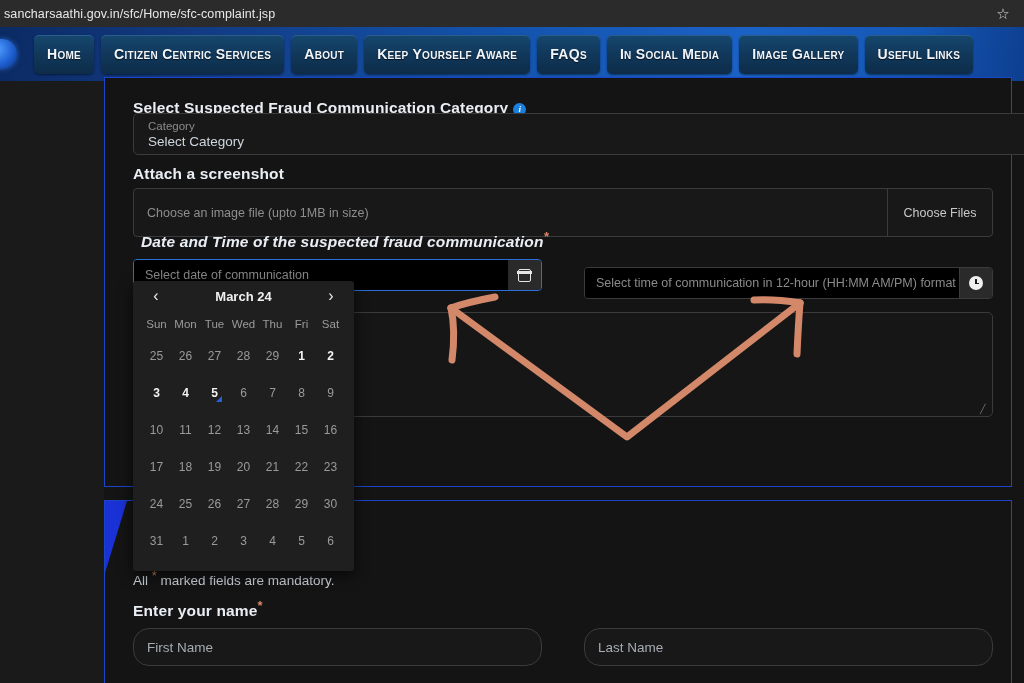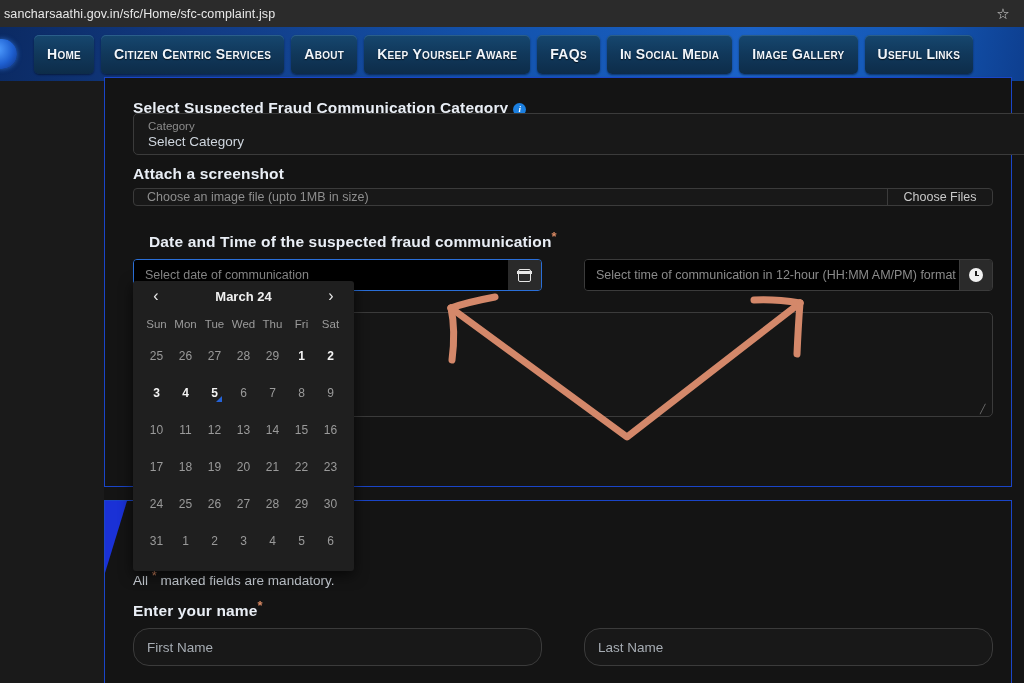--- a/index.html
+++ b/index.html
@@ -170,21 +170,21 @@
     width: 10px; height: 10px;
     border-right: 1.6px solid #7c7c7c;
     border-bottom: 1.6px solid #7c7c7c;
     transform: rotate(45deg);
   }
 
   
   .file-wrap {
     position: absolute;
     left: 0; top: 107px;
-    width: 860px; height: 18px;
+    width: 860px; height: 49px;
     border: 1px solid #3b3b3b;
     border-radius: 4px;
     background: #181818;
     box-sizing: border-box;
     display: flex;
     align-items: stretch;
   }
   .file-text {
     flex: 1;
     display: flex; align-items: center;
@@ -222,21 +222,21 @@
     box-sizing: border-box;
   }
   .dt-addon {
     width: 33px;
     background: #2a2a2a;
     display: flex; align-items: center; justify-content: center;
     box-sizing: border-box;
   }
   .g-date { border: 1.6px solid #2a6fd8; }
   .g-date .dt-input { border: none; }
-  .g-time { border: 1px solid #3b3b3b; }
+  .g-time { border: 1px solid #3b3b3b; margin-top: 8px; }
   .g-time .dt-addon { border-left: 1px solid #3b3b3b; }
 
   .ico-cal {
     width: 13px; height: 13px;
     border: 1.6px solid #e6e6e6;
     border-radius: 2px;
     position: relative;
     box-sizing: border-box;
   }
   .ico-cal::before {
@@ -405,21 +405,21 @@
         <div class="chev"></div>
       </div>
     </div>
 
     <div class="field-label" style="position:absolute;left:0;top:84px;">Attach a screenshot</div>
     <div class="file-wrap">
       <div class="file-text">Choose an image file (upto 1MB in size)</div>
       <div class="file-btn">Choose Files</div>
     </div>
 
-    <div class="field-label" style="position:absolute;left:16px;top:152px;">
+    <div class="field-label" style="position:absolute;left:8px;top:152px;font-style:italic;">
       <span>Date and Time of the suspected fraud communication</span><span class="req">*</span>
     </div>
     <div class="dt-row">
       <div class="dt-group g-date">
         <div class="dt-input">Select date of communication</div>
         <div class="dt-addon">
           <span class="ico-cal"></span>
         </div>
       </div>
       <div class="dt-group g-time">

